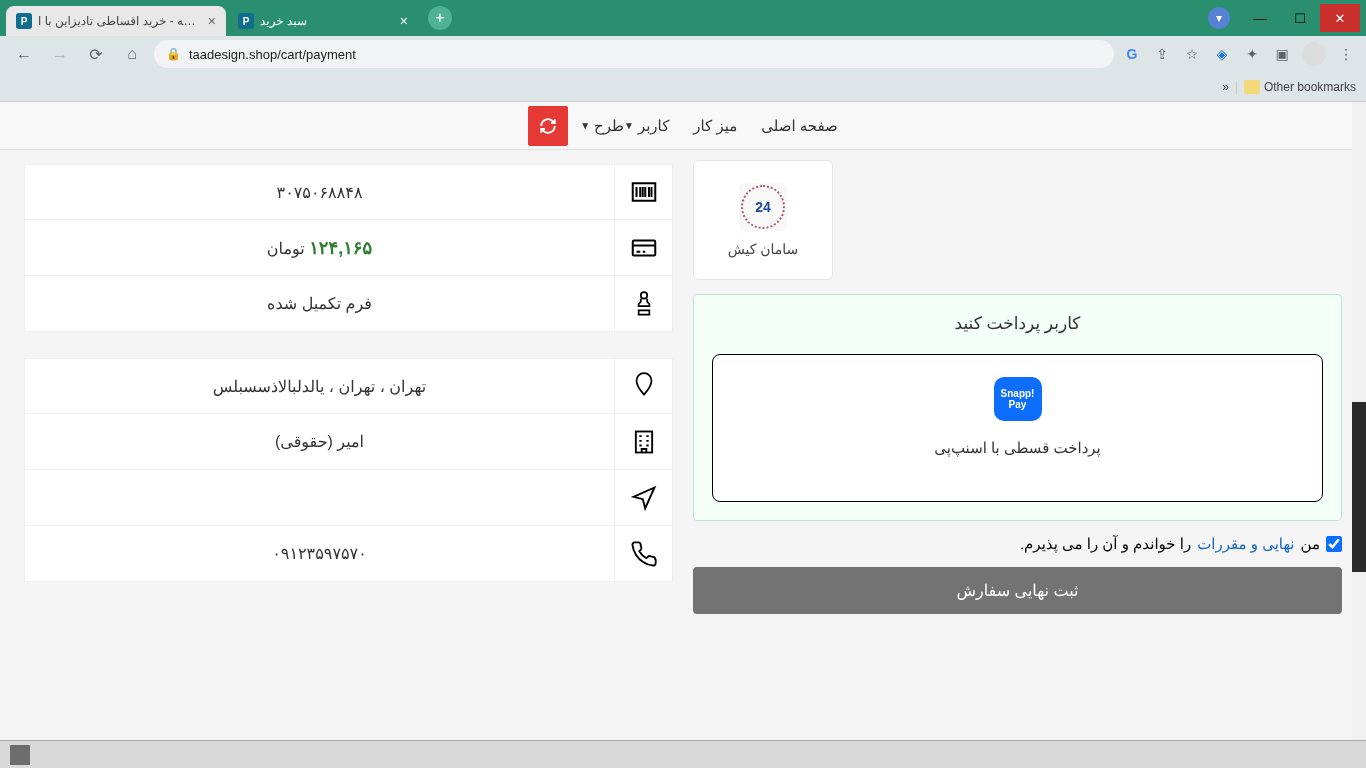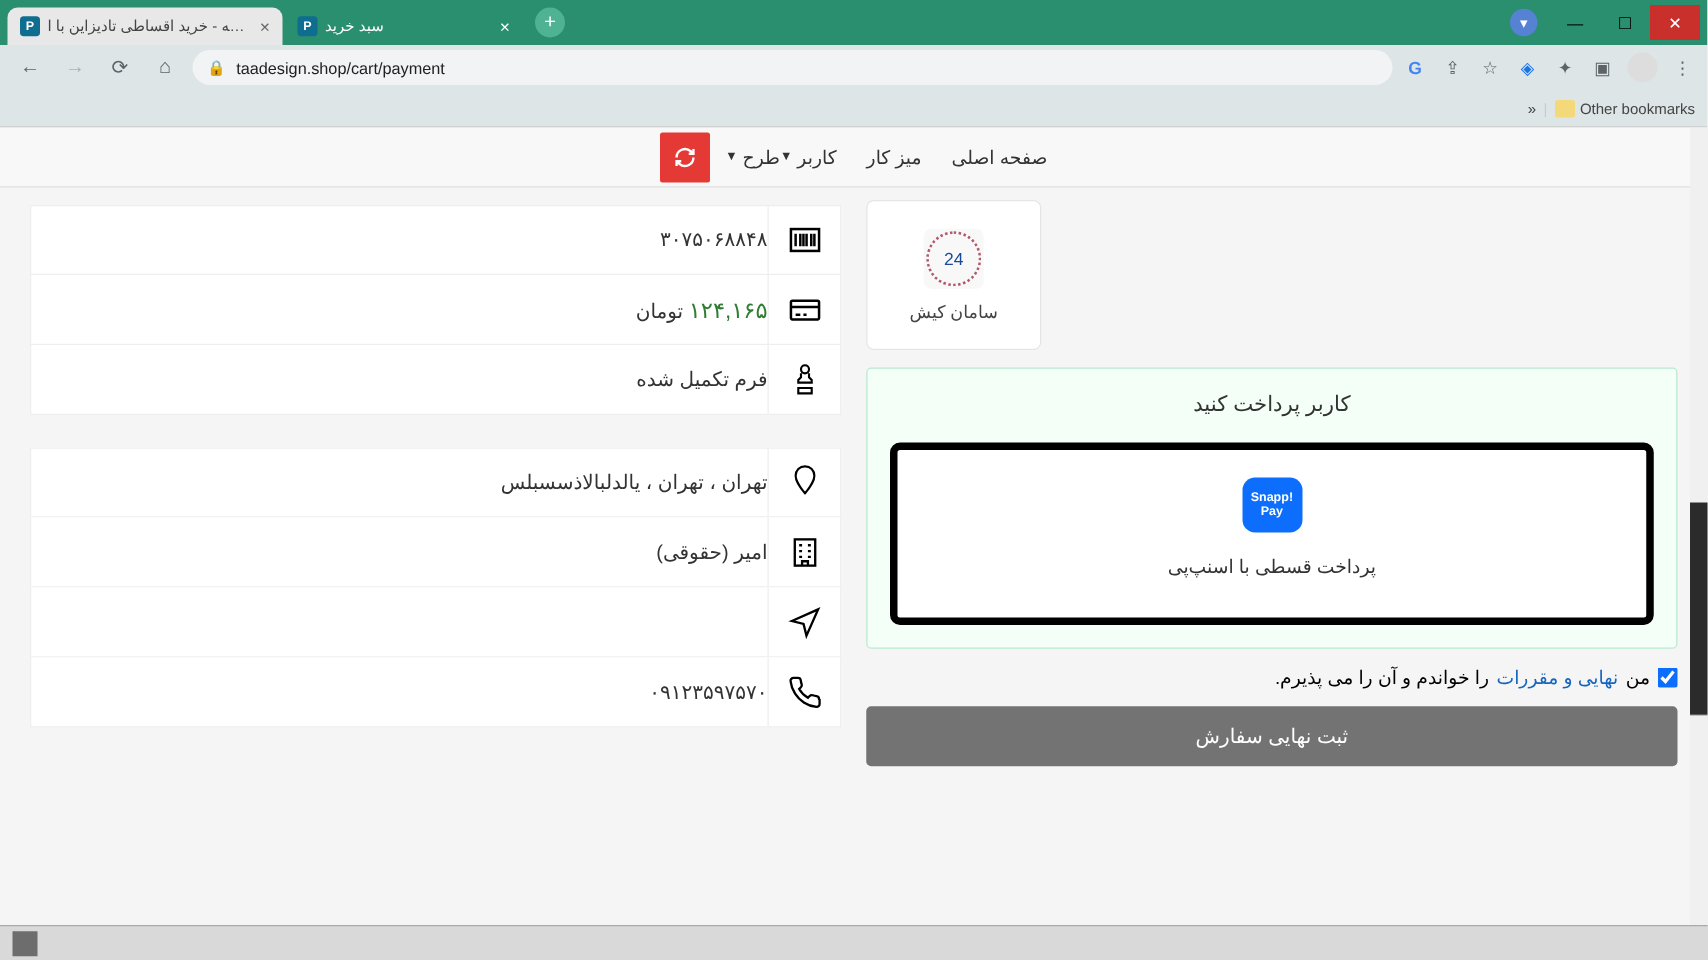--- a/index.html
+++ b/index.html
@@ -40,34 +40,34 @@
 .plan-menu { font-size: 15px; color: #333; cursor: pointer; display: flex; align-items: center; gap: 4px; margin-left: 12px; }
 
 
 .main { display: flex; gap: 20px; padding: 10px 24px; height: calc(768px - 36px - 36px - 30px - 48px - 28px - 4px); overflow: hidden; }
 .col-left { flex: 1; min-width: 0; padding-top: 4px; }
 .col-right { flex: 1; min-width: 0; display: flex; flex-direction: column; gap: 14px; }
 
 .info-row { background: #fff; border: 1px solid #eee; height: 56px; display: flex; align-items: center; margin-bottom: 0; }
 .info-row + .info-row { border-top: none; }
 .info-icon-cell { width: 58px; display: flex; align-items: center; justify-content: center; font-size: 26px; color: #222; border-left: 1px solid #eee; height: 100%; }
-.info-text { flex: 1; font-size: 16px; color: #333; }
-.price-val { color: #2e7d32; font-weight: 400; font-size: 18px; }
+.info-text { flex: 1; text-align: center; font-size: 16px; color: #333; }
+.price-val { color: #2e7d32; font-weight: 700; font-size: 18px; }
 
 .section-head { background: #f0efef; text-align: center; font-size: 17px; font-weight: 700; color: #444; padding: 16px; border: 1px solid #eee; }
 
 .gateway-card { background: #fff; border: 1px solid #e5e5e5; border-radius: 6px; width: 140px; height: 120px; display: flex; flex-direction: column; align-items: center; justify-content: center; gap: 10px; align-self: flex-end; cursor: pointer; }
 .gateway-logo { width: 48px; height: 48px; background: #f8f8f8; border-radius: 6px; display: flex; align-items: center; justify-content: center; font-size: 10px; color: #b0586c; font-weight: bold; position: relative; }
 .gateway-name { font-size: 14px; color: #444; }
 
 .installment-box { background: #f4fff8; border: 1px solid #b8e9cf; border-radius: 4px; padding: 18px; }
 .inst-title { text-align: center; font-size: 17px; color: #333; margin-bottom: 20px; }
-.inst-inner { border: 6px solid #000000; border-radius: 8px; padding: 22px 16px; text-align: center; background: #fff; cursor: pointer; }
+.inst-inner { border: 1px solid #000000; border-radius: 8px; padding: 22px 16px; text-align: center; background: #fff; cursor: pointer; }
 .snapp-logo { width: 48px; height: 44px; background: #0d6efd; border-radius: 10px; margin: 0 auto 18px; display: flex; align-items: center; justify-content: center; color: #fff; font-size: 10px; font-weight: bold; line-height: 1.1; }
-.inst-desc { font-size: 15px; color: #333; margin-bottom: 10px; }
+.inst-desc { font-size: 15px; color: #333; margin-bottom: 22px; }
 .inst-detail { font-size: 15px; color: #333; }
 
 .terms-row { display: flex; align-items: center; gap: 6px; font-size: 15px; justify-content: flex-start; direction: rtl; }
 .terms-row input { width: 16px; height: 16px; accent-color: #0d6efd; }
 .terms-link { color: #1565c0; cursor: pointer; }
 
 .submit-btn { background: #737373; color: #fff; text-align: center; padding: 14px; font-size: 16px; border-radius: 4px; cursor: pointer; }
 
 
 .taskbar { position: fixed; bottom: 0; left: 0; right: 0; height: 28px; background: #d9d9d9; border-top: 1px solid #aaa; direction: ltr; display: flex; align-items: center; padding: 0 10px; }
@@ -155,21 +155,21 @@
         <path d="M3 12a9 9 0 0 1 15-6.7L21 8M21 3v5h-5M21 12a9 9 0 0 1-15 6.7L3 16M3 21v-5h5"></path>
       </svg>
   </div>
 </div>
 
 <div class="main">
 
   <div class="col-right">
     <div class="gateway-card">
       <div class="gateway-logo">
-        <span style="position:absolute; font-size:14px; color:#1a499c; font-weight:normal;">24</span>
+        <span style="position:absolute; font-size:14px; color:#1a499c; font-weight:bold;">24</span>
         <span style="position:absolute; width:44px; height:44px; border:2px dotted #b0586c; border-radius:50%;"></span>
       </div>
       <div class="gateway-name">سامان کیش</div>
     </div>
 
     <div class="installment-box">
       <div class="inst-title">کاربر پرداخت کنید</div>
       <div class="inst-inner">
         <div class="snapp-logo">
             <span>Snapp! Pay</span>

